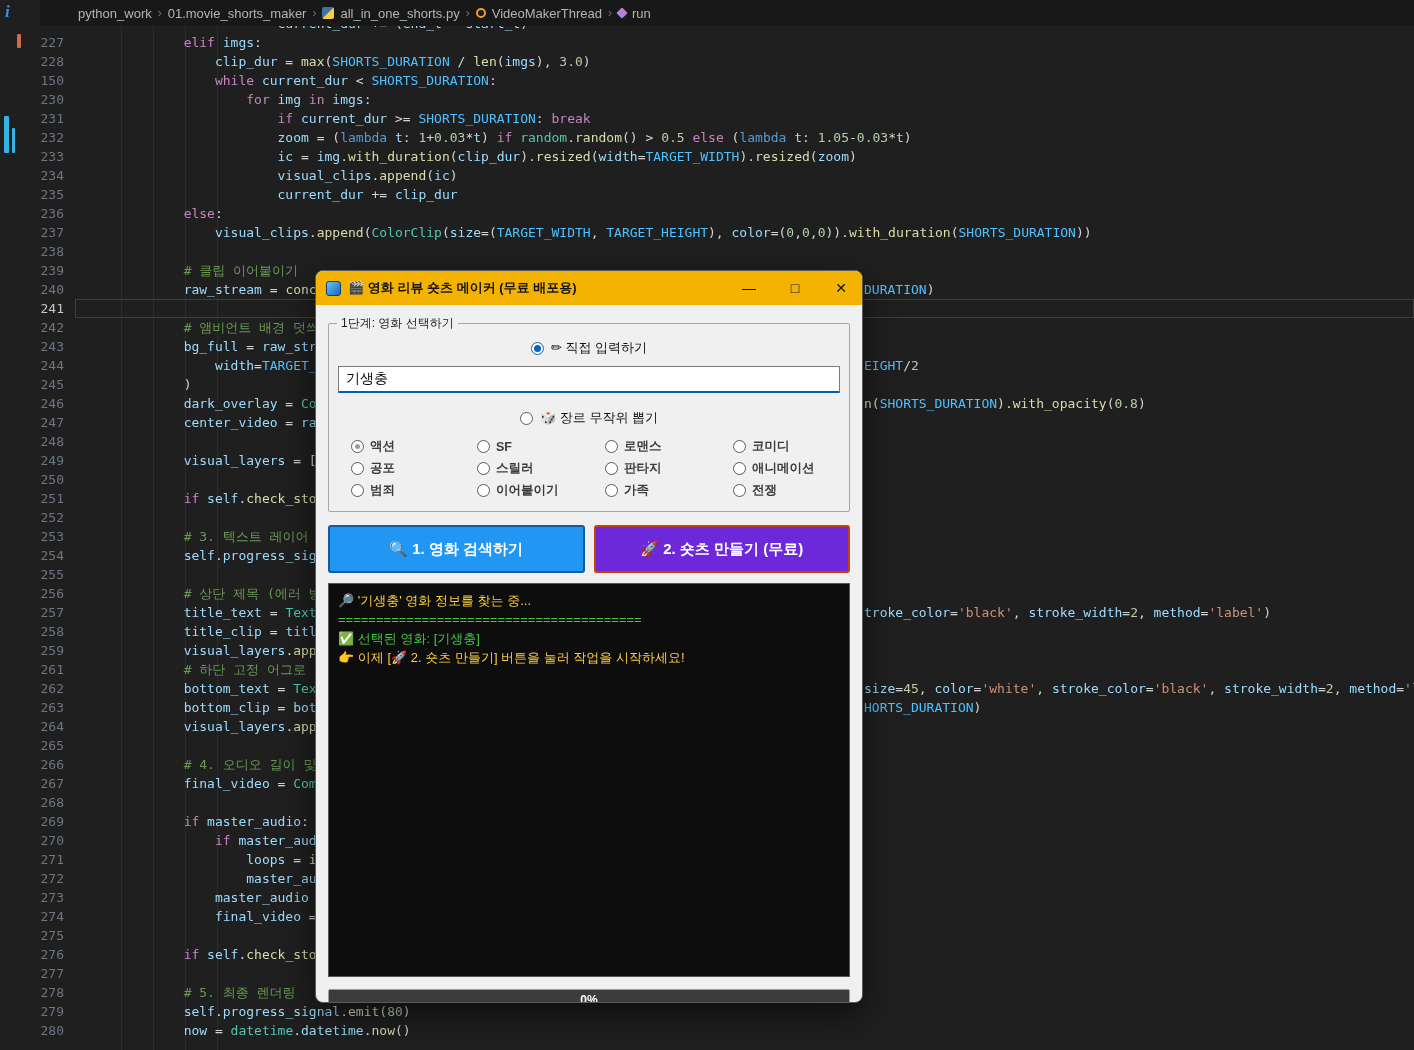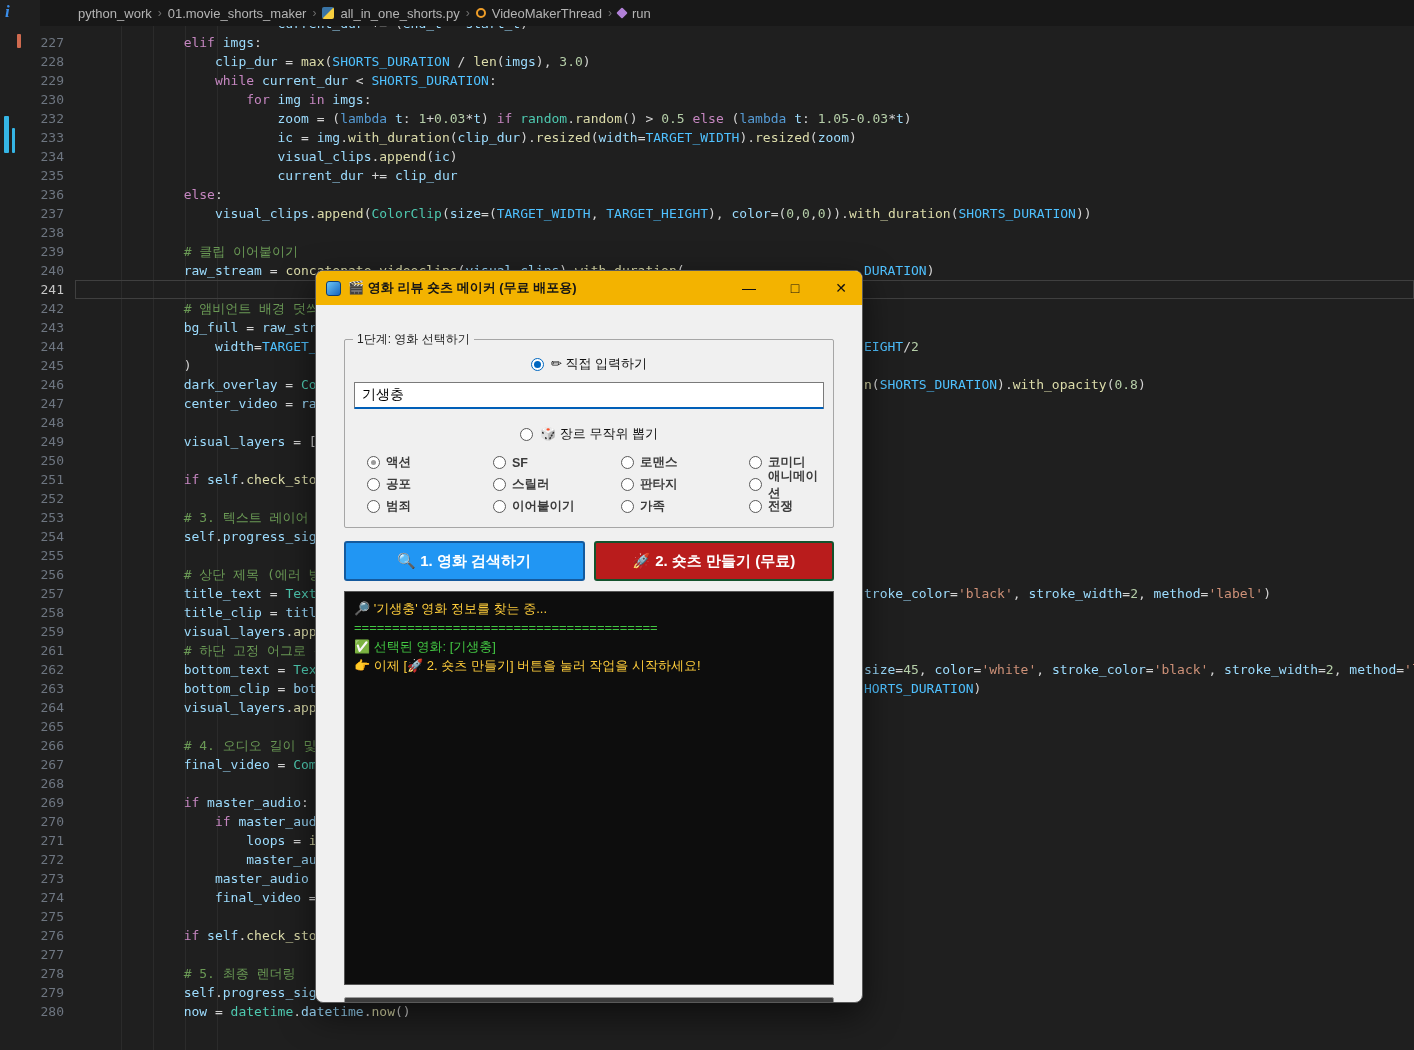--- a/index.html
+++ b/index.html
@@ -45,38 +45,38 @@
     position:absolute;left:315px;top:270px;width:548px;height:733px;box-sizing:border-box;
     background:#f0f0f0;border:1px solid #5a5a5a;border-radius:8px;overflow:hidden;
     box-shadow:0 12px 34px rgba(0,0,0,0.55);z-index:10;
     font-family:"Liberation Sans",sans-serif;color:#111;
   }
   .titlebar{height:34px;background:#f3b300;display:flex;align-items:center;padding:0 10px;gap:7px;}
   .app-ico{width:15px;height:15px;border-radius:3px;background:linear-gradient(135deg,#6ec6f5,#1565c0);border:1px solid #0d3e75;box-sizing:border-box;}
   .title-text{font-size:13px;font-weight:bold;color:#151515;white-space:nowrap;}
   .win-controls{margin-left:auto;display:flex;gap:24px;align-items:center;}
   .win-btn{width:22px;text-align:center;font-size:14px;color:#111;cursor:default;}
-  .dialog-body{padding:28px;}
+  .dialog-body{padding:12px;}
   .groupbox{position:relative;border:1px solid #a6a6a6;border-radius:2px;padding:15px 9px 11px 9px;margin-top:6px;}
   .groupbox-label{position:absolute;top:-9px;left:8px;background:#f0f0f0;padding:0 4px;font-size:12px;color:#222;}
   .radio-row{display:flex;align-items:center;gap:7px;font-size:13px;color:#111;justify-content:center;}
   .radio{width:13px;height:13px;min-width:13px;border-radius:50%;border:1px solid #5a5a5a;background:#fff;position:relative;box-sizing:border-box;}
   .radio.sel{border-color:#0067c0;}
   .radio.sel::after{content:"";position:absolute;inset:2px;border-radius:50%;background:#0067c0;}
   .radio.graysel::after{content:"";position:absolute;inset:3px;border-radius:50%;background:#9a9a9a;}
   .movie-input{display:block;width:100%;height:27px;box-sizing:border-box;margin:9px 0 16px 0;
     border:1px solid #7a7a7a;border-bottom:2px solid #005fb8;border-radius:1px;background:#fff;
     font-family:"Liberation Sans",sans-serif;font-size:14px;color:#000;padding:0 7px;}
   .genres{display:grid;grid-template-columns:126px 128px 128px auto;row-gap:7px;margin:12px 0 2px 13px;}
   .genre{display:flex;align-items:center;gap:6px;font-size:12.5px;color:#3c3c3c;height:15px;font-weight:bold;}
   .btn-row{display:flex;gap:9px;margin-top:13px;}
-  .btn{flex:1;height:40px;box-sizing:border-box;display:flex;align-items:center;justify-content:center;
+  .btn{flex:1;height:48px;box-sizing:border-box;display:flex;align-items:center;justify-content:center;
     font-size:15px;font-weight:bold;color:#fff;border-radius:3px;cursor:default;white-space:nowrap;text-align:center;}
   .btn-blue{background:#2196f3;border:2px solid #145a9e;}
-  .btn-green{background:#b91c1c;border:2px solid #14532d;}
+  .btn-green{background:#6d28d9;border:2px solid #c2410c;}
   .log{margin-top:10px;height:394px;box-sizing:border-box;background:#0d0d0d;border:1px solid #555;
     padding:7px 9px;font-size:13px;line-height:19px;overflow:hidden;}
   .log-line{white-space:pre-wrap;}
   .log-yellow{color:#ffce3c;}
   .log-green{color:#43c743;}
   .progress{margin-top:12px;height:22px;background:#3c3c3c;border:1px solid #9a9a9a;border-radius:2px;position:relative;box-sizing:border-box;}
   .progress-label{position:absolute;inset:0;display:flex;align-items:center;justify-content:center;
     color:#fff;font-size:12px;font-weight:bold;}
 </style>
 </head>
@@ -84,22 +84,23 @@
 
 <div class="guide" style="left:121px"></div>
 <div class="guide" style="left:153px"></div>
 <div class="guide" style="left:185px"></div>
 <div class="guide" style="left:217px"></div>
 
 <div class="editor" id="code">
     <div class="code-row"><span class="ln"></span><span class="code">                    <span class="tk-v">current_dur</span><span class="tk-p"> += (</span><span class="tk-v">end_t</span><span class="tk-p"> - </span><span class="tk-v">start_t</span><span class="tk-p">)</span></span></div>
     <div class="code-row"><span class="ln">227</span><span class="code">        <span class="tk-k">elif </span><span class="tk-v">imgs</span><span class="tk-p">:</span></span></div>
     <div class="code-row"><span class="ln">228</span><span class="code">            <span class="tk-v">clip_dur</span><span class="tk-p"> = </span><span class="tk-f">max</span><span class="tk-p">(</span><span class="tk-C">SHORTS_DURATION</span><span class="tk-p"> / </span><span class="tk-f">len</span><span class="tk-p">(</span><span class="tk-v">imgs</span><span class="tk-p">), </span><span class="tk-n">3.0</span><span class="tk-p">)</span></span></div>
-    <div class="code-row"><span class="ln">229</span><span class="code">            <span class="tk-k">while </span><span class="tk-v">current_dur</span><span class="tk-p"> &lt; </span><span class="tk-C">SHORTS_DURATION</span><span class="tk-p">:</span></span></div>
+    <div class="code-row"><span class="ln">150</span><span class="code">            <span class="tk-k">while </span><span class="tk-v">current_dur</span><span class="tk-p"> &lt; </span><span class="tk-C">SHORTS_DURATION</span><span class="tk-p">:</span></span></div>
     <div class="code-row"><span class="ln">230</span><span class="code">                <span class="tk-k">for </span><span class="tk-v">img</span><span class="tk-k"> in </span><span class="tk-v">imgs</span><span class="tk-p">:</span></span></div>
+    <div class="code-row"><span class="ln">231</span><span class="code">                    <span class="tk-k">if </span><span class="tk-v">current_dur</span><span class="tk-p"> &gt;= </span><span class="tk-C">SHORTS_DURATION</span><span class="tk-p">: </span><span class="tk-k">break</span></span></div>
     <div class="code-row"><span class="ln">232</span><span class="code">                    <span class="tk-v">zoom</span><span class="tk-p"> = (</span><span class="tk-b">lambda</span><span class="tk-v"> t</span><span class="tk-p">: </span><span class="tk-n">1</span><span class="tk-p">+</span><span class="tk-n">0.03</span><span class="tk-p">*</span><span class="tk-v">t</span><span class="tk-p">) </span><span class="tk-k">if </span><span class="tk-c">random</span><span class="tk-p">.</span><span class="tk-f">random</span><span class="tk-p">() &gt; </span><span class="tk-n">0.5</span><span class="tk-k"> else </span><span class="tk-p">(</span><span class="tk-b">lambda</span><span class="tk-v"> t</span><span class="tk-p">: </span><span class="tk-n">1.05</span><span class="tk-p">-</span><span class="tk-n">0.03</span><span class="tk-p">*</span><span class="tk-v">t</span><span class="tk-p">)</span></span></div>
     <div class="code-row"><span class="ln">233</span><span class="code">                    <span class="tk-v">ic</span><span class="tk-p"> = </span><span class="tk-v">img</span><span class="tk-p">.</span><span class="tk-f">with_duration</span><span class="tk-p">(</span><span class="tk-v">clip_dur</span><span class="tk-p">).</span><span class="tk-f">resized</span><span class="tk-p">(</span><span class="tk-v">width</span><span class="tk-p">=</span><span class="tk-C">TARGET_WIDTH</span><span class="tk-p">).</span><span class="tk-f">resized</span><span class="tk-p">(</span><span class="tk-v">zoom</span><span class="tk-p">)</span></span></div>
     <div class="code-row"><span class="ln">234</span><span class="code">                    <span class="tk-v">visual_clips</span><span class="tk-p">.</span><span class="tk-f">append</span><span class="tk-p">(</span><span class="tk-v">ic</span><span class="tk-p">)</span></span></div>
     <div class="code-row"><span class="ln">235</span><span class="code">                    <span class="tk-v">current_dur</span><span class="tk-p"> += </span><span class="tk-v">clip_dur</span></span></div>
     <div class="code-row"><span class="ln">236</span><span class="code">        <span class="tk-k">else</span><span class="tk-p">:</span></span></div>
     <div class="code-row"><span class="ln">237</span><span class="code">            <span class="tk-v">visual_clips</span><span class="tk-p">.</span><span class="tk-f">append</span><span class="tk-p">(</span><span class="tk-c">ColorClip</span><span class="tk-p">(</span><span class="tk-v">size</span><span class="tk-p">=(</span><span class="tk-C">TARGET_WIDTH</span><span class="tk-p">, </span><span class="tk-C">TARGET_HEIGHT</span><span class="tk-p">), </span><span class="tk-v">color</span><span class="tk-p">=(</span><span class="tk-n">0</span><span class="tk-p">,</span><span class="tk-n">0</span><span class="tk-p">,</span><span class="tk-n">0</span><span class="tk-p">)).</span><span class="tk-f">with_duration</span><span class="tk-p">(</span><span class="tk-C">SHORTS_DURATION</span><span class="tk-p">))</span></span></div>
     <div class="code-row"><span class="ln">238</span><span class="code"></span></div>
     <div class="code-row"><span class="ln">239</span><span class="code">        <span class="tk-m"># 클립 이어붙이기</span></span></div>
     <div class="code-row"><span class="ln">240</span><span class="code">        <span class="tk-v">raw_stream</span><span class="tk-p"> = </span><span class="tk-f">concatenate_videoclips</span><span class="tk-p">(</span><span class="tk-v">visual_clips</span><span class="tk-p">).</span><span class="tk-f">with_duration</span><span class="tk-p">(</span></span><span class="rfrag" style="left: 864px;"><span class="tk-C">DURATION</span><span class="tk-p">)</span></span></div>
     <div class="code-row current"><div class="cur-box"></div><span class="ln">241</span><span class="code"></span></div>

